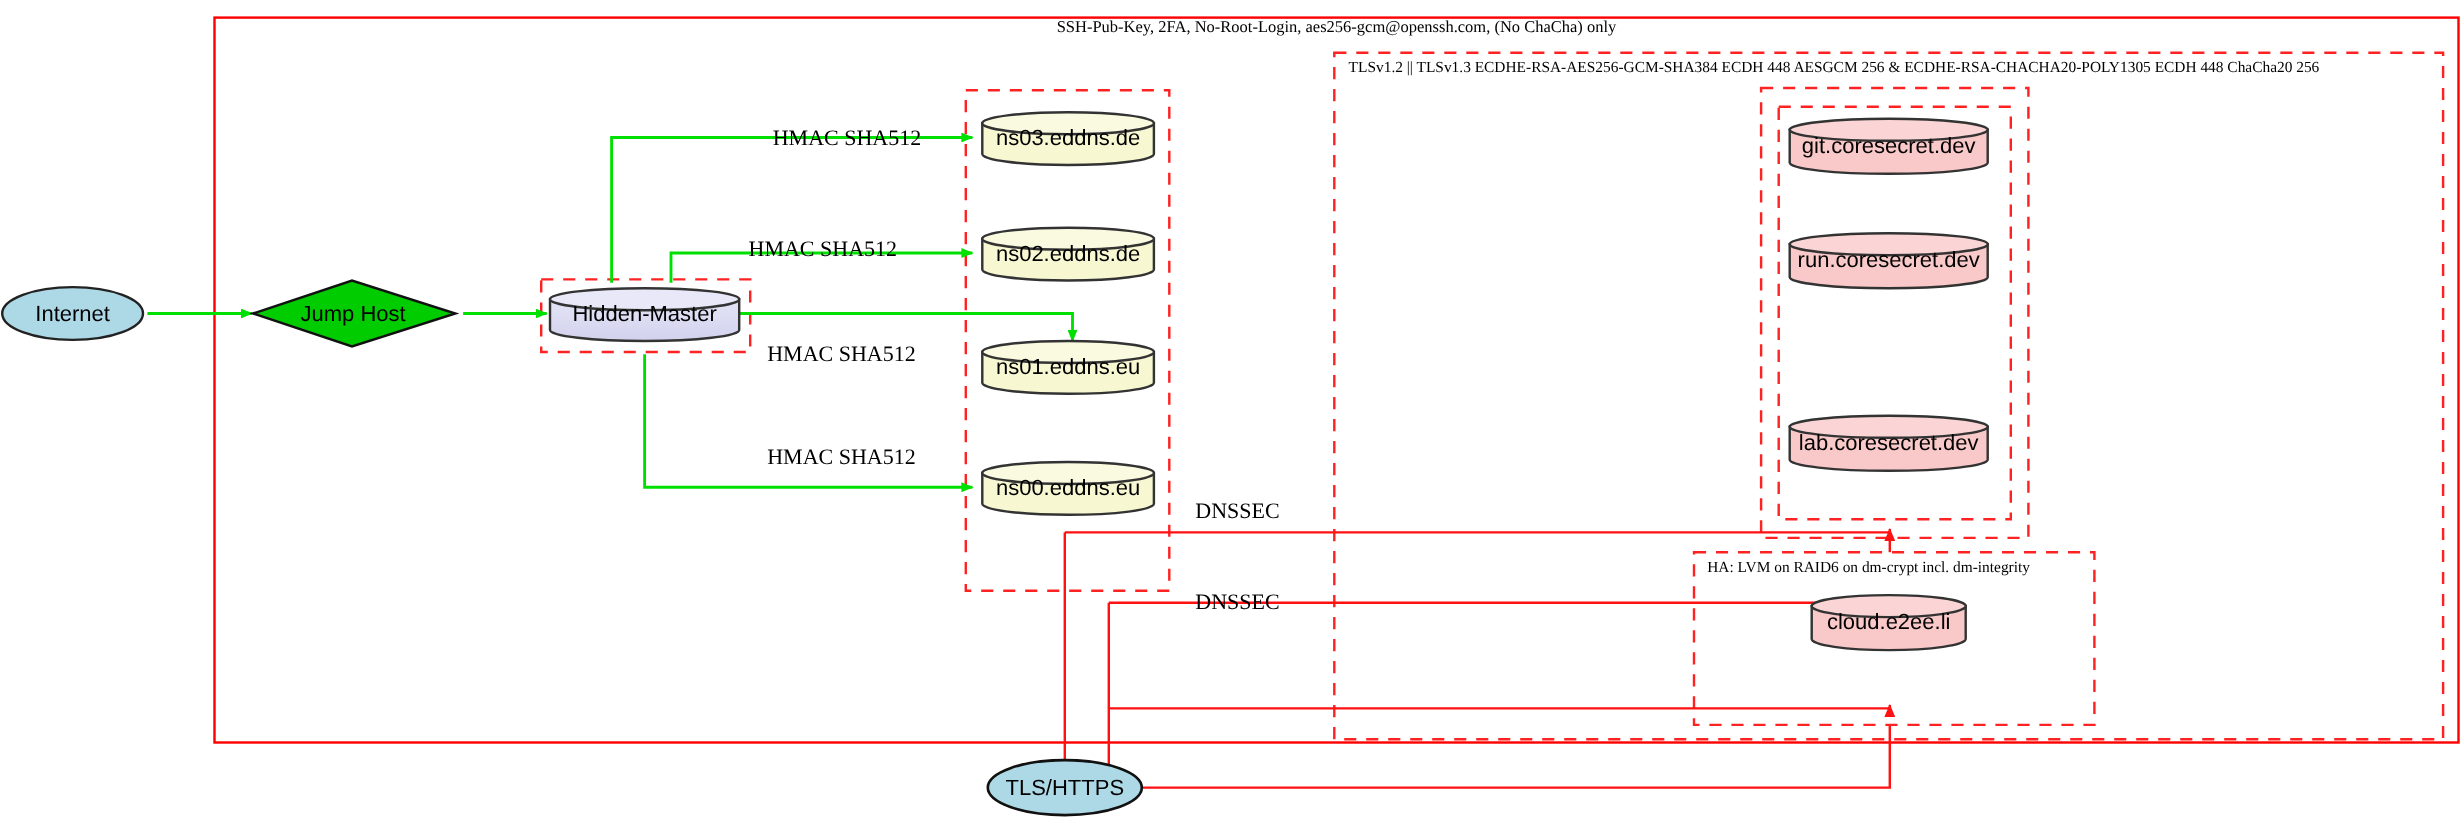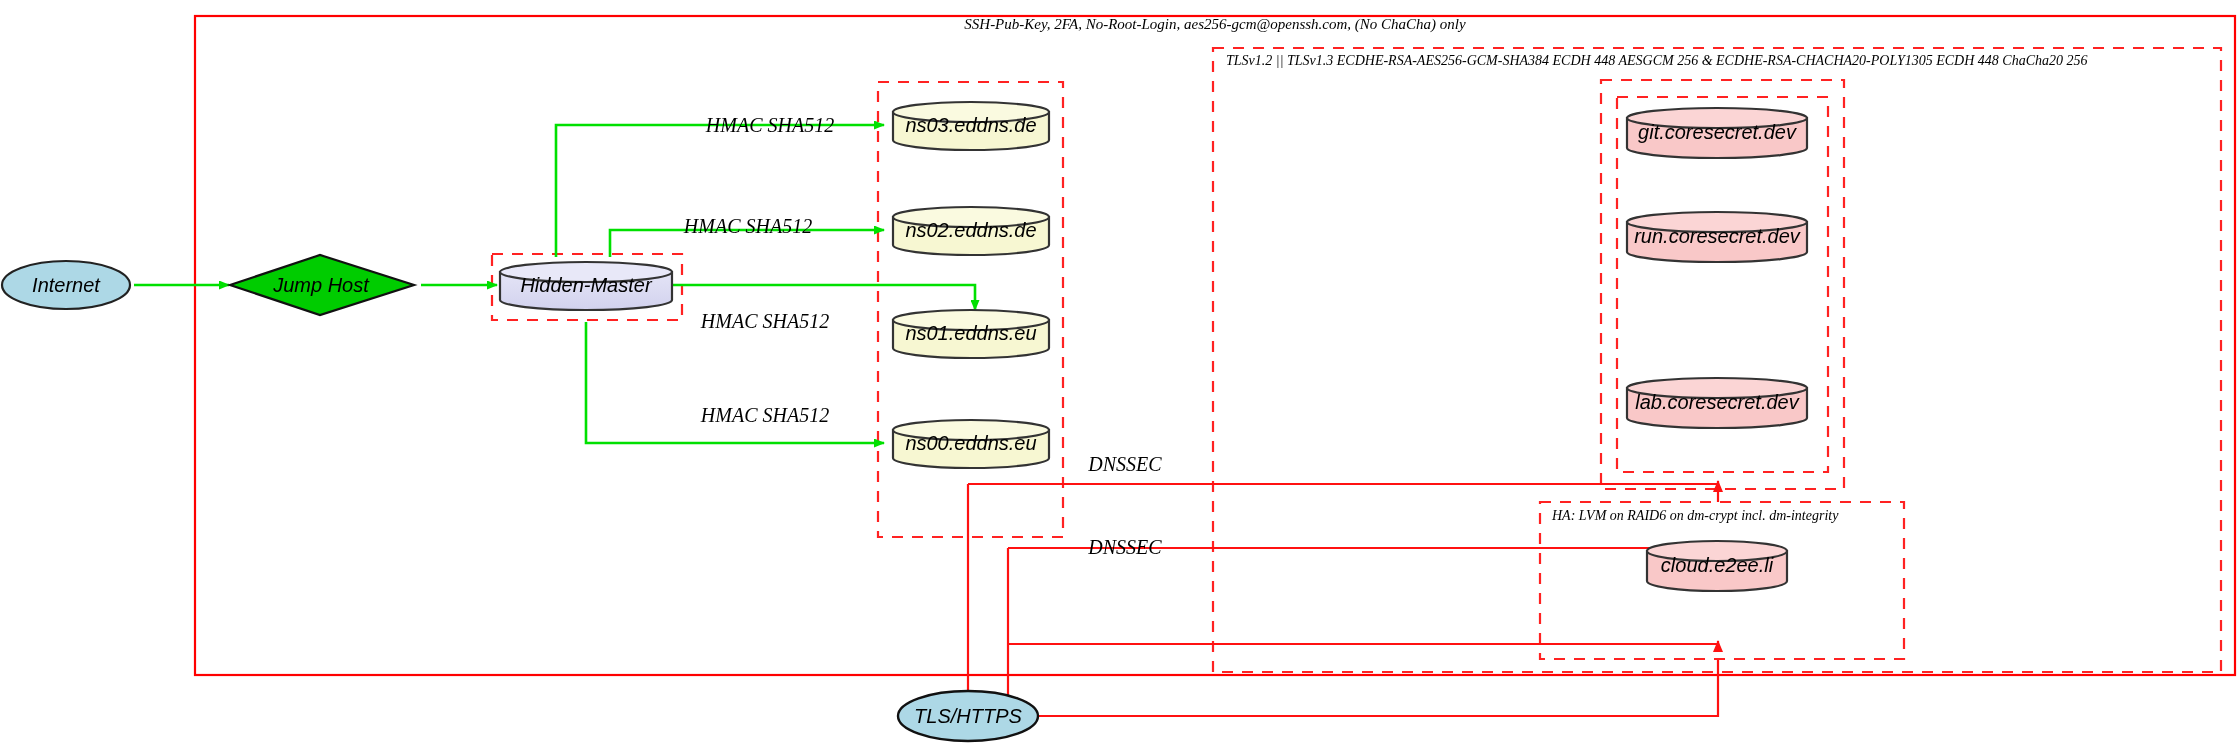--- a/index.html
+++ b/index.html
@@ -1,17 +1,17 @@
 <!DOCTYPE html>
 <html><head>
 <meta charset="utf-8">
 <style>
   html,body{margin:0;padding:0;background:#ffffff;}
   body{width:2240px;height:744px;overflow:hidden;font-family:"Liberation Sans",sans-serif;}
-  #stage{position:relative;width:2240px;height:711px;font-style:italic;}
+  #stage{position:relative;width:2240px;height:711px;}
   svg#diagram{position:absolute;left:0;top:0;width:2240px;height:744px;display:block;}
   .serif-label{font-family:"Liberation Serif",serif;font-size:15px;fill:#000000;}
   .serif-small{font-family:"Liberation Serif",serif;font-size:14px;fill:#000000;}
   .edge-label{font-family:"Liberation Serif",serif;font-size:20px;fill:#000000;}
   .node-label{font-family:"Liberation Sans",sans-serif;font-size:20px;fill:#000000;}
   .cluster{fill:none;stroke:#ff2222;stroke-width:2.2;stroke-dasharray:11 9;}
   .cluster-solid{fill:none;stroke:#ff0000;stroke-width:2.2;}
   .green-edge{fill:none;stroke:#00e000;stroke-width:2.6;}
   .red-edge{fill:none;stroke:#ff1111;stroke-width:2.2;}
   .cyl-body{stroke:#333333;stroke-width:2.2;}

